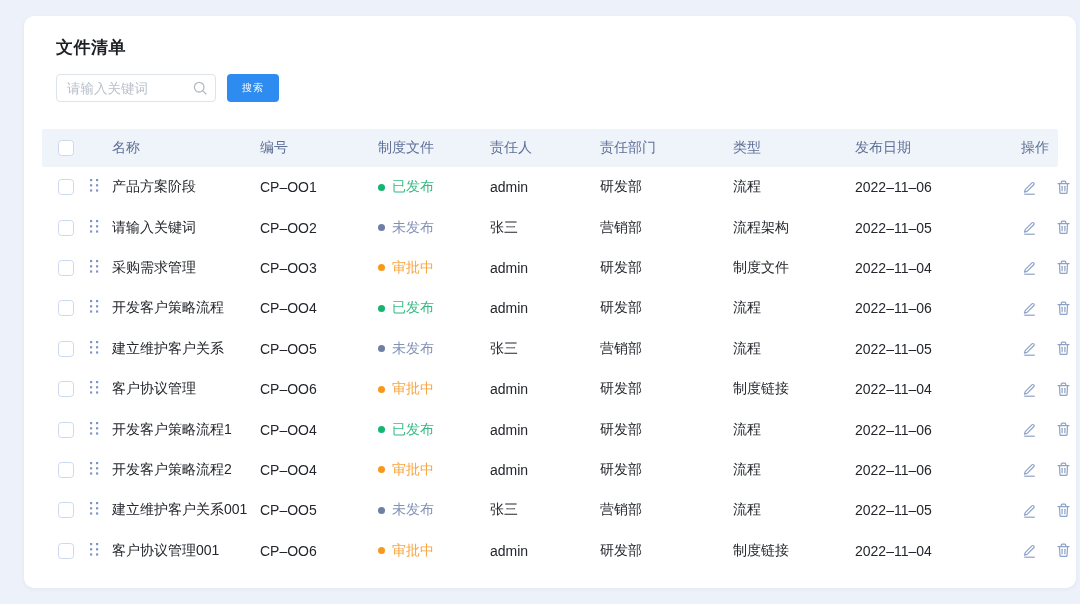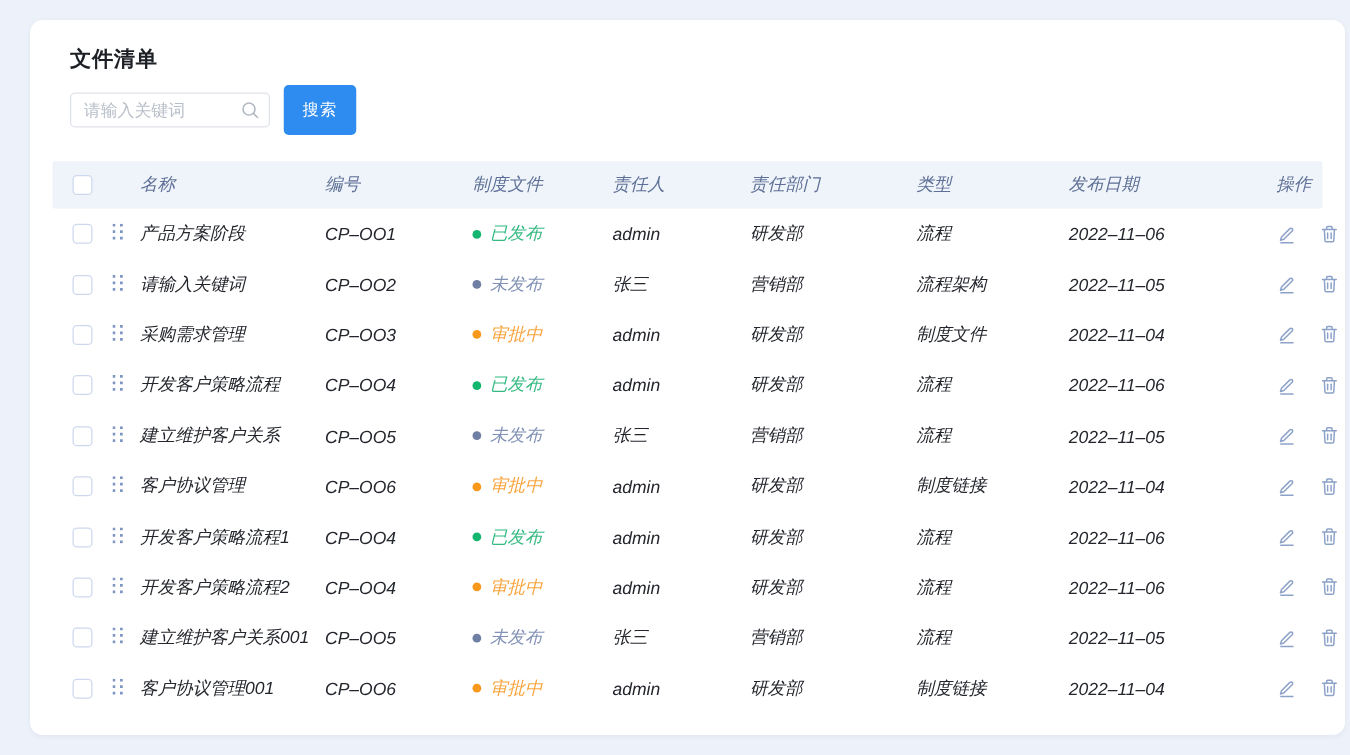--- a/index.html
+++ b/index.html
@@ -49,37 +49,36 @@
   }
   .search-box input::placeholder { color: #b9bfc9; }
   .search-icon {
     position: absolute;
     right: 8px; top: 6px;
     width: 16px; height: 16px;
     color: #b4bac4;
   }
   .search-btn {
     margin-left: 11px;
-    height: 40px;
+    height: 28px;
     padding: 0 15px;
     background: #2e8bf0;
     color: #ffffff;
     border: none;
     border-radius: 4px;
-    font-size: 13px;
+    font-size: 10px;
     cursor: pointer;
     font-family: inherit;
     letter-spacing: 1px;
   }
   .table { margin-top: 27px; }
   .tr {
     display: grid;
     grid-template-columns: 48px 22px 148px 118px 112px 110px 133px 122px 140px 1fr;
     align-items: center;
-    font-style: italic;
   }
   .thead {
     height: 38px;
     background: #eff3fa;
     border-radius: 2px;
   }
   .th {
     font-size: 14px;
     font-weight: 500;
     color: #5e7096;

